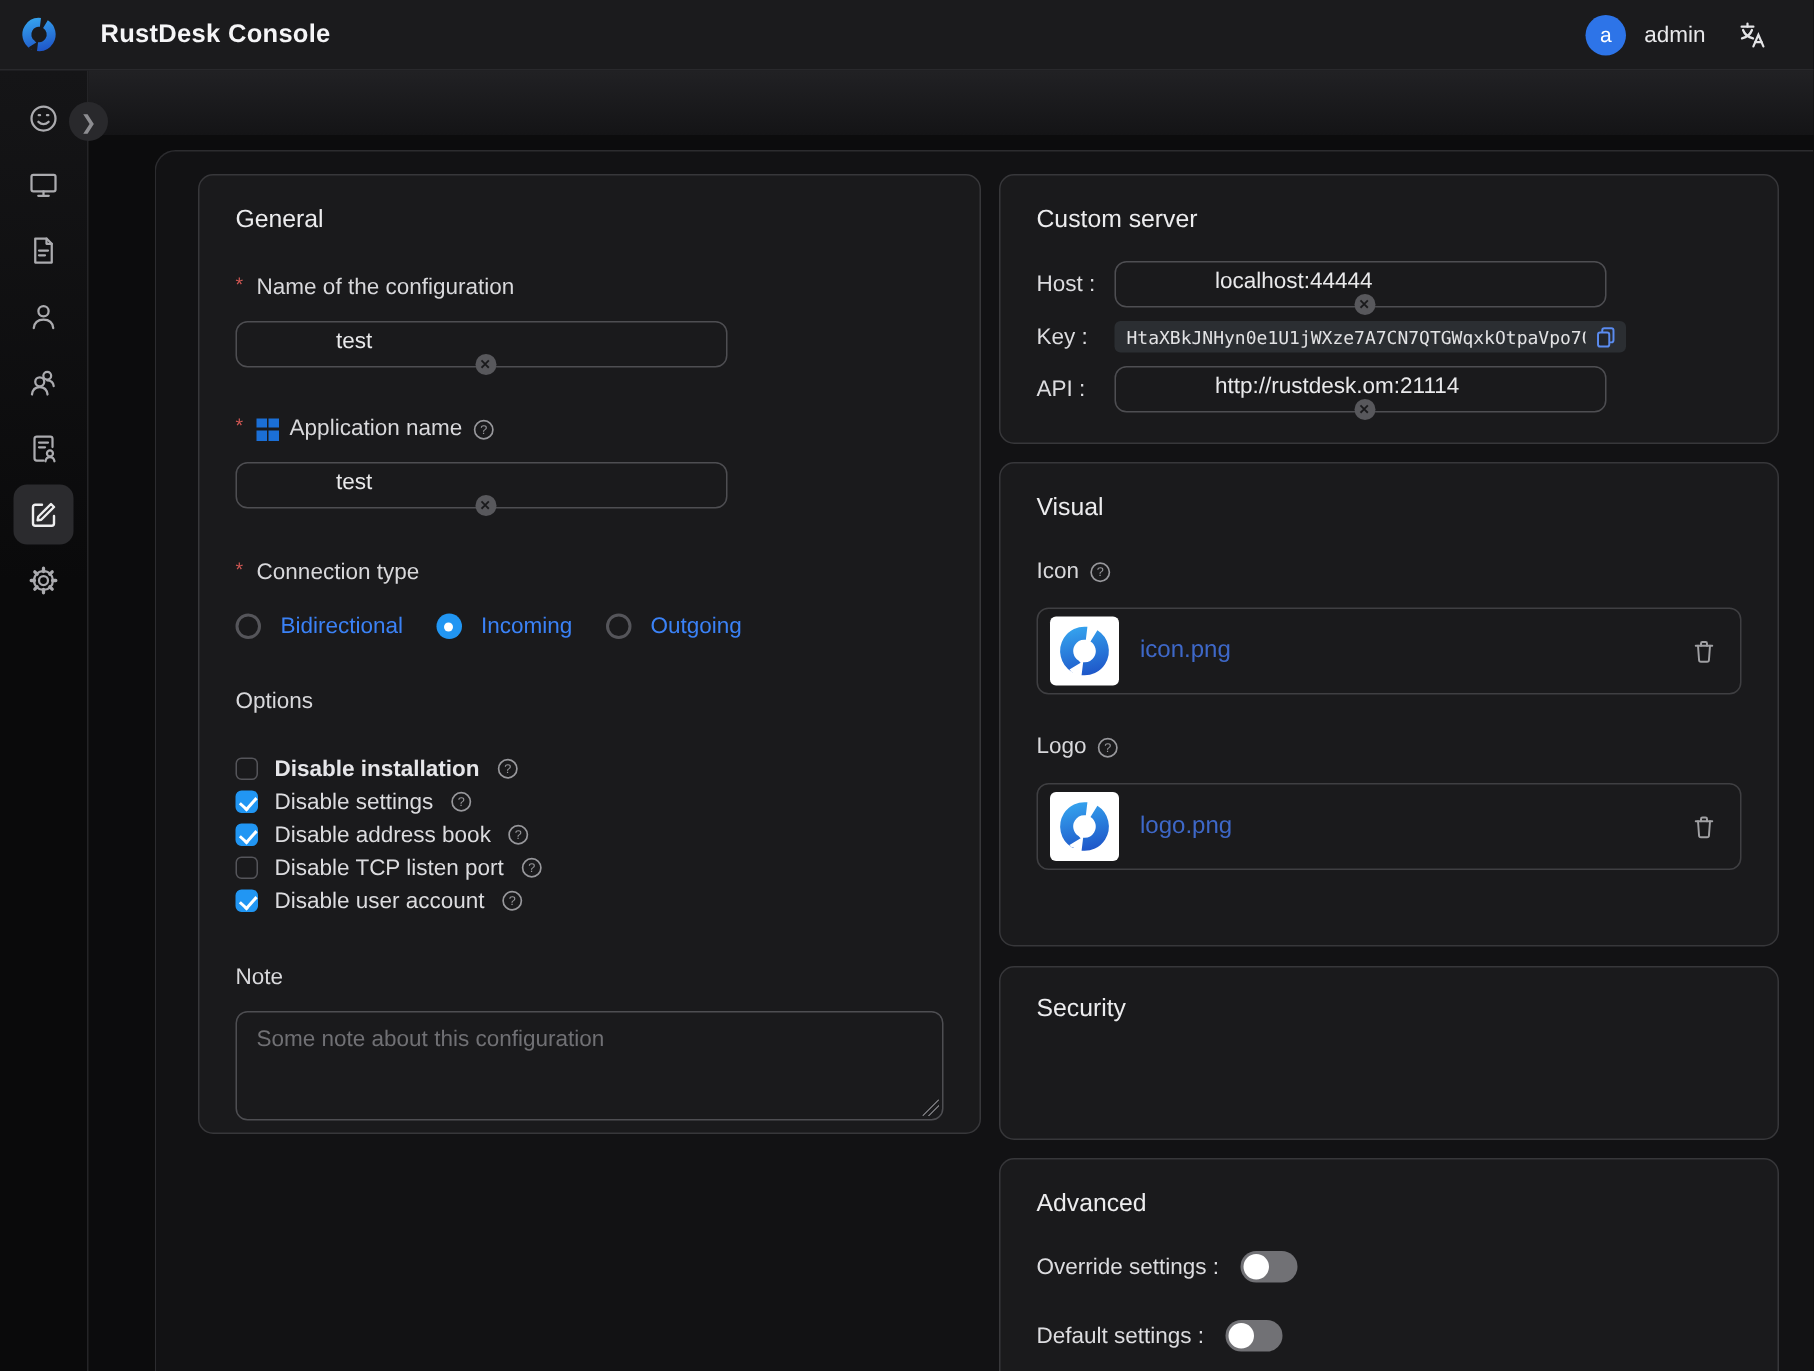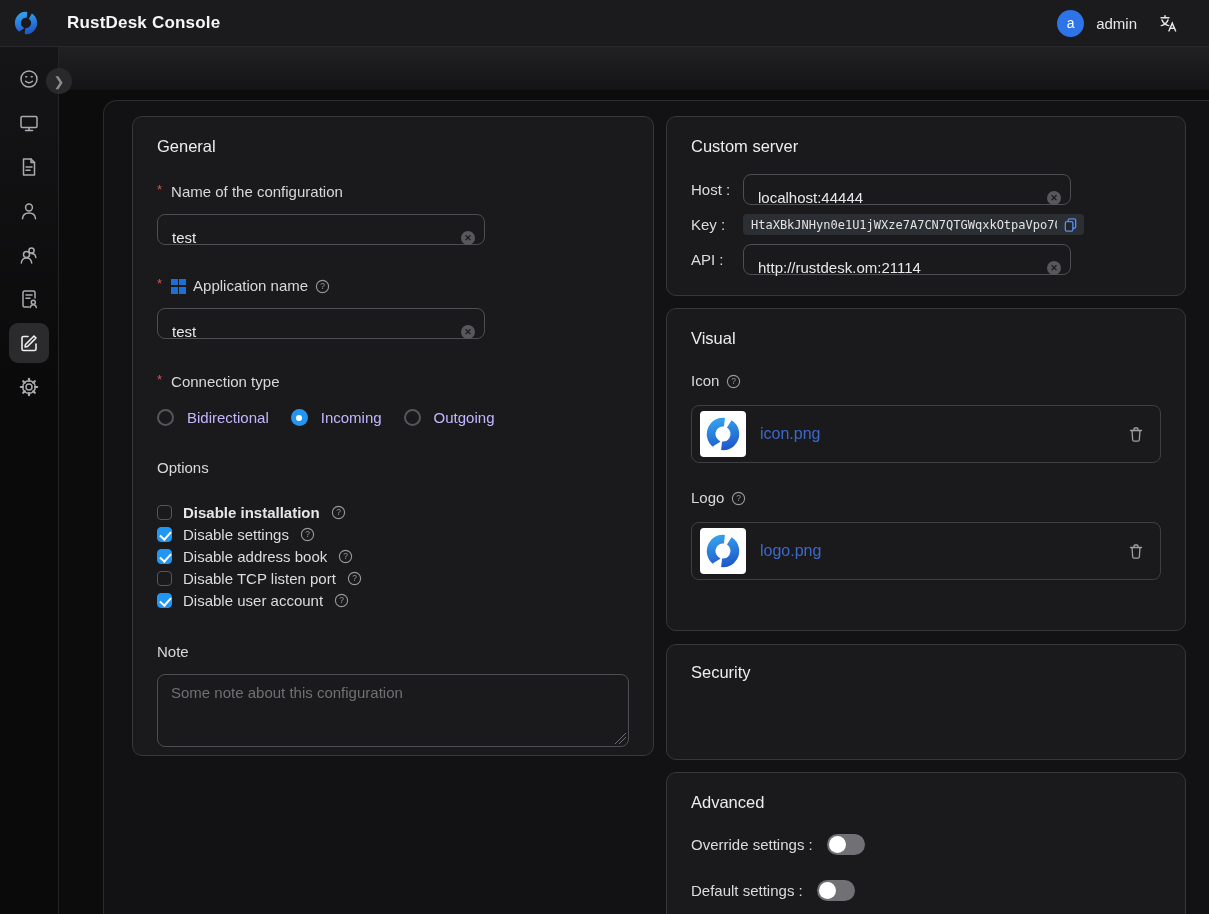--- a/index.html
+++ b/index.html
@@ -41,37 +41,37 @@
            border-top-left-radius:14px; overflow:hidden; }
 
   .card { position:absolute; background:#1a1a1c; border:1px solid #37373a; border-radius:10px;
           padding:0 24px; }
   .card-title { font-size:16.5px; font-weight:500; color:#ececee; margin-top:18px; line-height:22px; }
 
   .field-label { font-size:15px; color:#d8d8db; line-height:18px; display:flex; align-items:center; gap:7px; }
   .req { color:#cf5753; font-size:13px; margin-right:2px; transform:translateY(-2px); display:inline-block; }
 
   .text-input { display:flex; align-items:center; width:328px; height:31px;
-                border:1px solid #4e4e52; border-radius:8px; padding:16px 9px 0 14px; background:transparent; }
+                border:1px solid #4e4e52; border-radius:8px; padding:4px 9px 0 14px; background:transparent;flex-direction:column; }
   .text-input input { flex:1; background:transparent; border:none; outline:none;
                       color:#e9e9eb; font-size:15px; font-family:"Liberation Sans", sans-serif; min-width:0; }
   .clear-icon { width:14px; height:14px; border-radius:50%; background:#58585c; color:#1a1a1c;
                 display:flex; align-items:center; justify-content:center;
                 font-size:9px; font-weight:700; cursor:pointer; flex:0 0 auto; }
 
   .help-icon { width:15px; height:15px; flex:0 0 auto; cursor:pointer; }
 
   
   .radio-row { display:flex; align-items:center; gap:22px; }
   .radio-item { display:flex; align-items:center; gap:13px; cursor:pointer; }
   .radio-dot { width:17px; height:17px; border-radius:50%; border:2px solid #55555a; position:relative; }
   .radio-item.selected .radio-dot { border:none; background:#2196f3; }
   .radio-item.selected .radio-dot::after { content:""; position:absolute; left:5.5px; top:5.5px;
                 width:6px; height:6px; border-radius:50%; background:#fff; }
-  .radio-label { font-size:15px; color:#c4b5fd; }
+  .radio-label { font-size:15px; color:#3b82f6; }
 
   
   .opt-row { display:flex; align-items:center; gap:11px; height:22px; cursor:pointer; }
   .checkbox { width:15px; height:15px; border-radius:4px; border:1.5px solid #55555a; position:relative; flex:0 0 auto; }
   .opt-row.checked .checkbox { background:#2196f3; border-color:#2196f3; }
   .opt-row.checked .checkbox::after { content:""; position:absolute; left:3.5px; top:1px;
                 width:5px; height:9px; border-right:2px solid #fff; border-bottom:2px solid #fff;
                 transform:rotate(42deg); }
   .opt-label { font-size:15px; color:#dcdcdf; }
   .opt-row.bold .opt-label { font-weight:700; color:#e6e6e9; }

